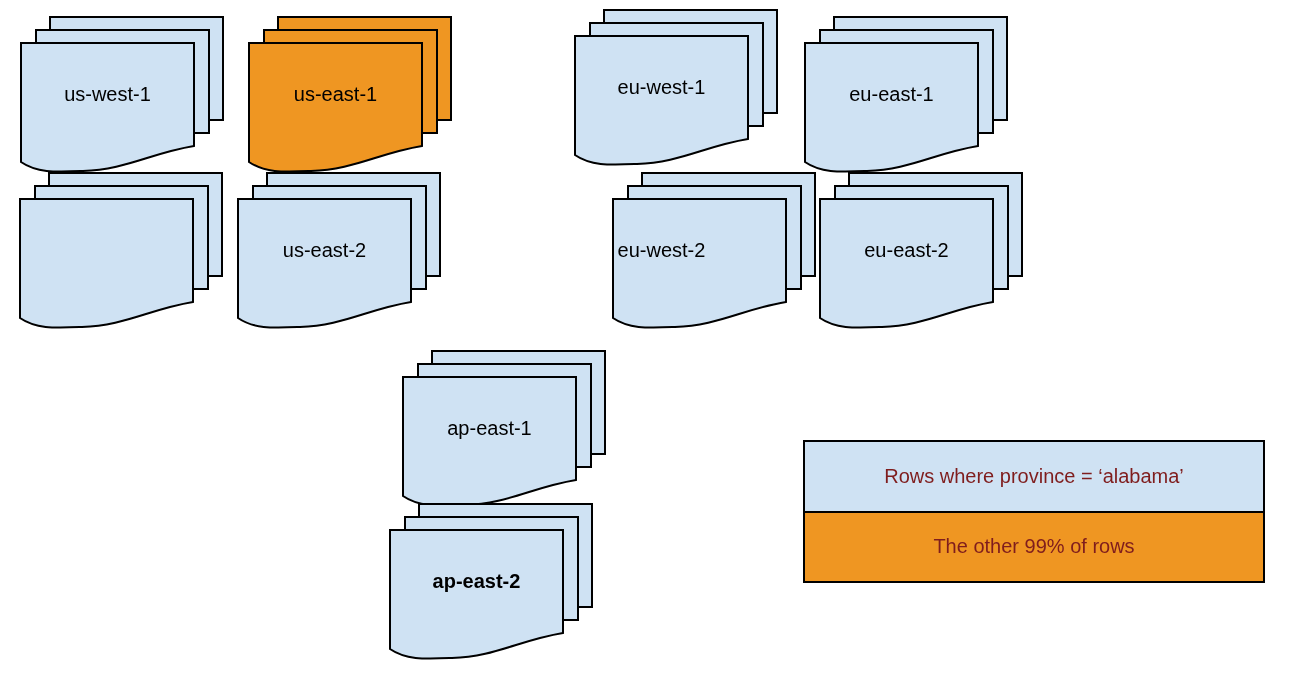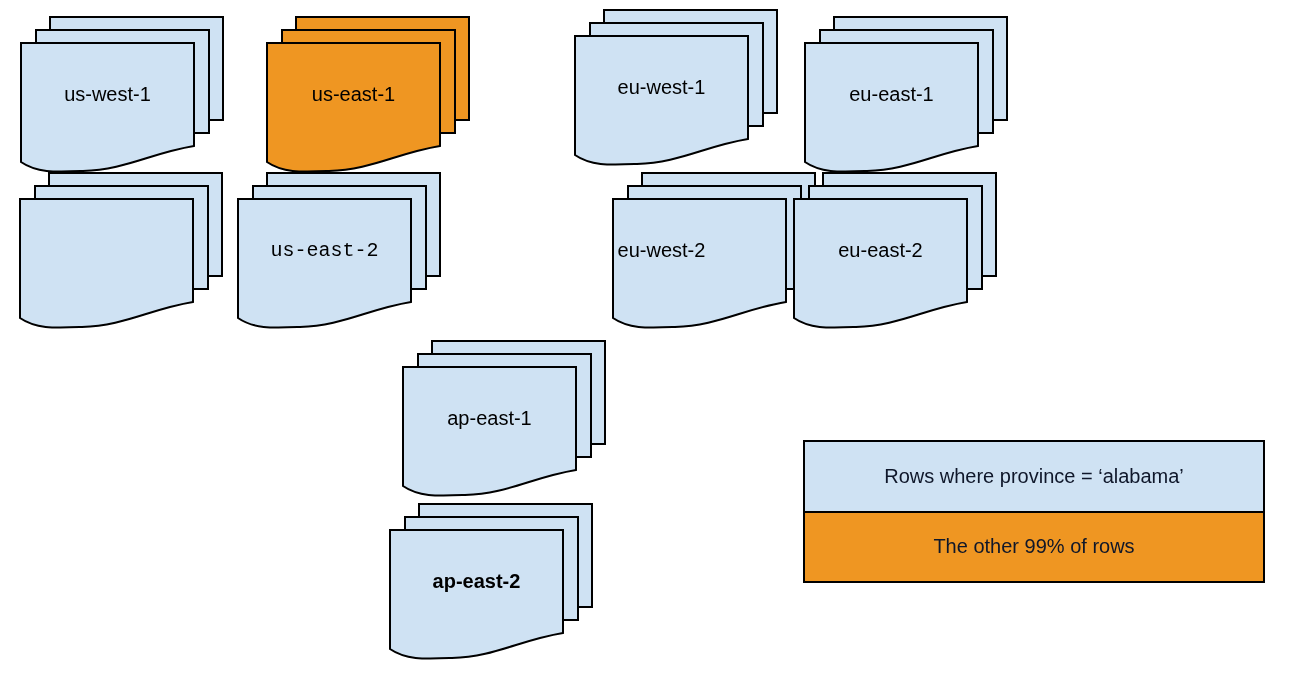--- a/index.html
+++ b/index.html
@@ -22,39 +22,39 @@
   }
   .stack.orange svg{fill:var(--page-orange);}
   .stack-label{
     position:absolute;left:1px;top:28px;width:173px;height:103px;
     display:flex;align-items:center;justify-content:center;
     font-size:20px;color:#000;white-space:nowrap;
   }
 
   
   .pos-usw1{left:20px;top:15px;}
-  .pos-use1{left:248px;top:15px;margin-left:18px;}
+  .pos-use1{left:248px;top:15px;}
   .pos-euw1{left:574px;top:8px;}
   .pos-eue1{left:804px;top:15px;}
   .pos-usw2{left:19px;top:171px;}
-  .pos-use2{left:237px;top:171px;font-family:Liberation Mono, monospace;}
+  .pos-use2{left:237px;top:171px;}
   .pos-euw2{left:574px;top:171px;padding-left:38px;}
-  .pos-eue2{left:793px;top:171px;text-decoration:underline;}
-  .pos-ape1{left:402px;top:339px;}
+  .pos-eue2{left:819px;top:171px;text-decoration:underline;}
+  .pos-ape1{left:402px;top:349px;}
   .pos-ape2{left:389px;top:502px;font-weight:bold;}
 
   
   .legend{
     position:absolute;left:803px;top:440px;width:462px;height:143px;
     border:2px solid var(--stroke);box-sizing:border-box;
     display:flex;flex-direction:column;
   }
   .legend-row{
     flex:1;display:flex;align-items:center;justify-content:center;
-    font-size:20px;color:#0f172a;
+    font-size:20px;color:#7f1d1d;
   }
   .legend-row + .legend-row{border-top:2px solid var(--stroke);text-align:right;}
   .legend-blue{background:var(--page-blue);}
   .legend-orange{background:var(--page-orange);}
 </style>
 </head>
 <body>
 
 <div class="canvas">
 

